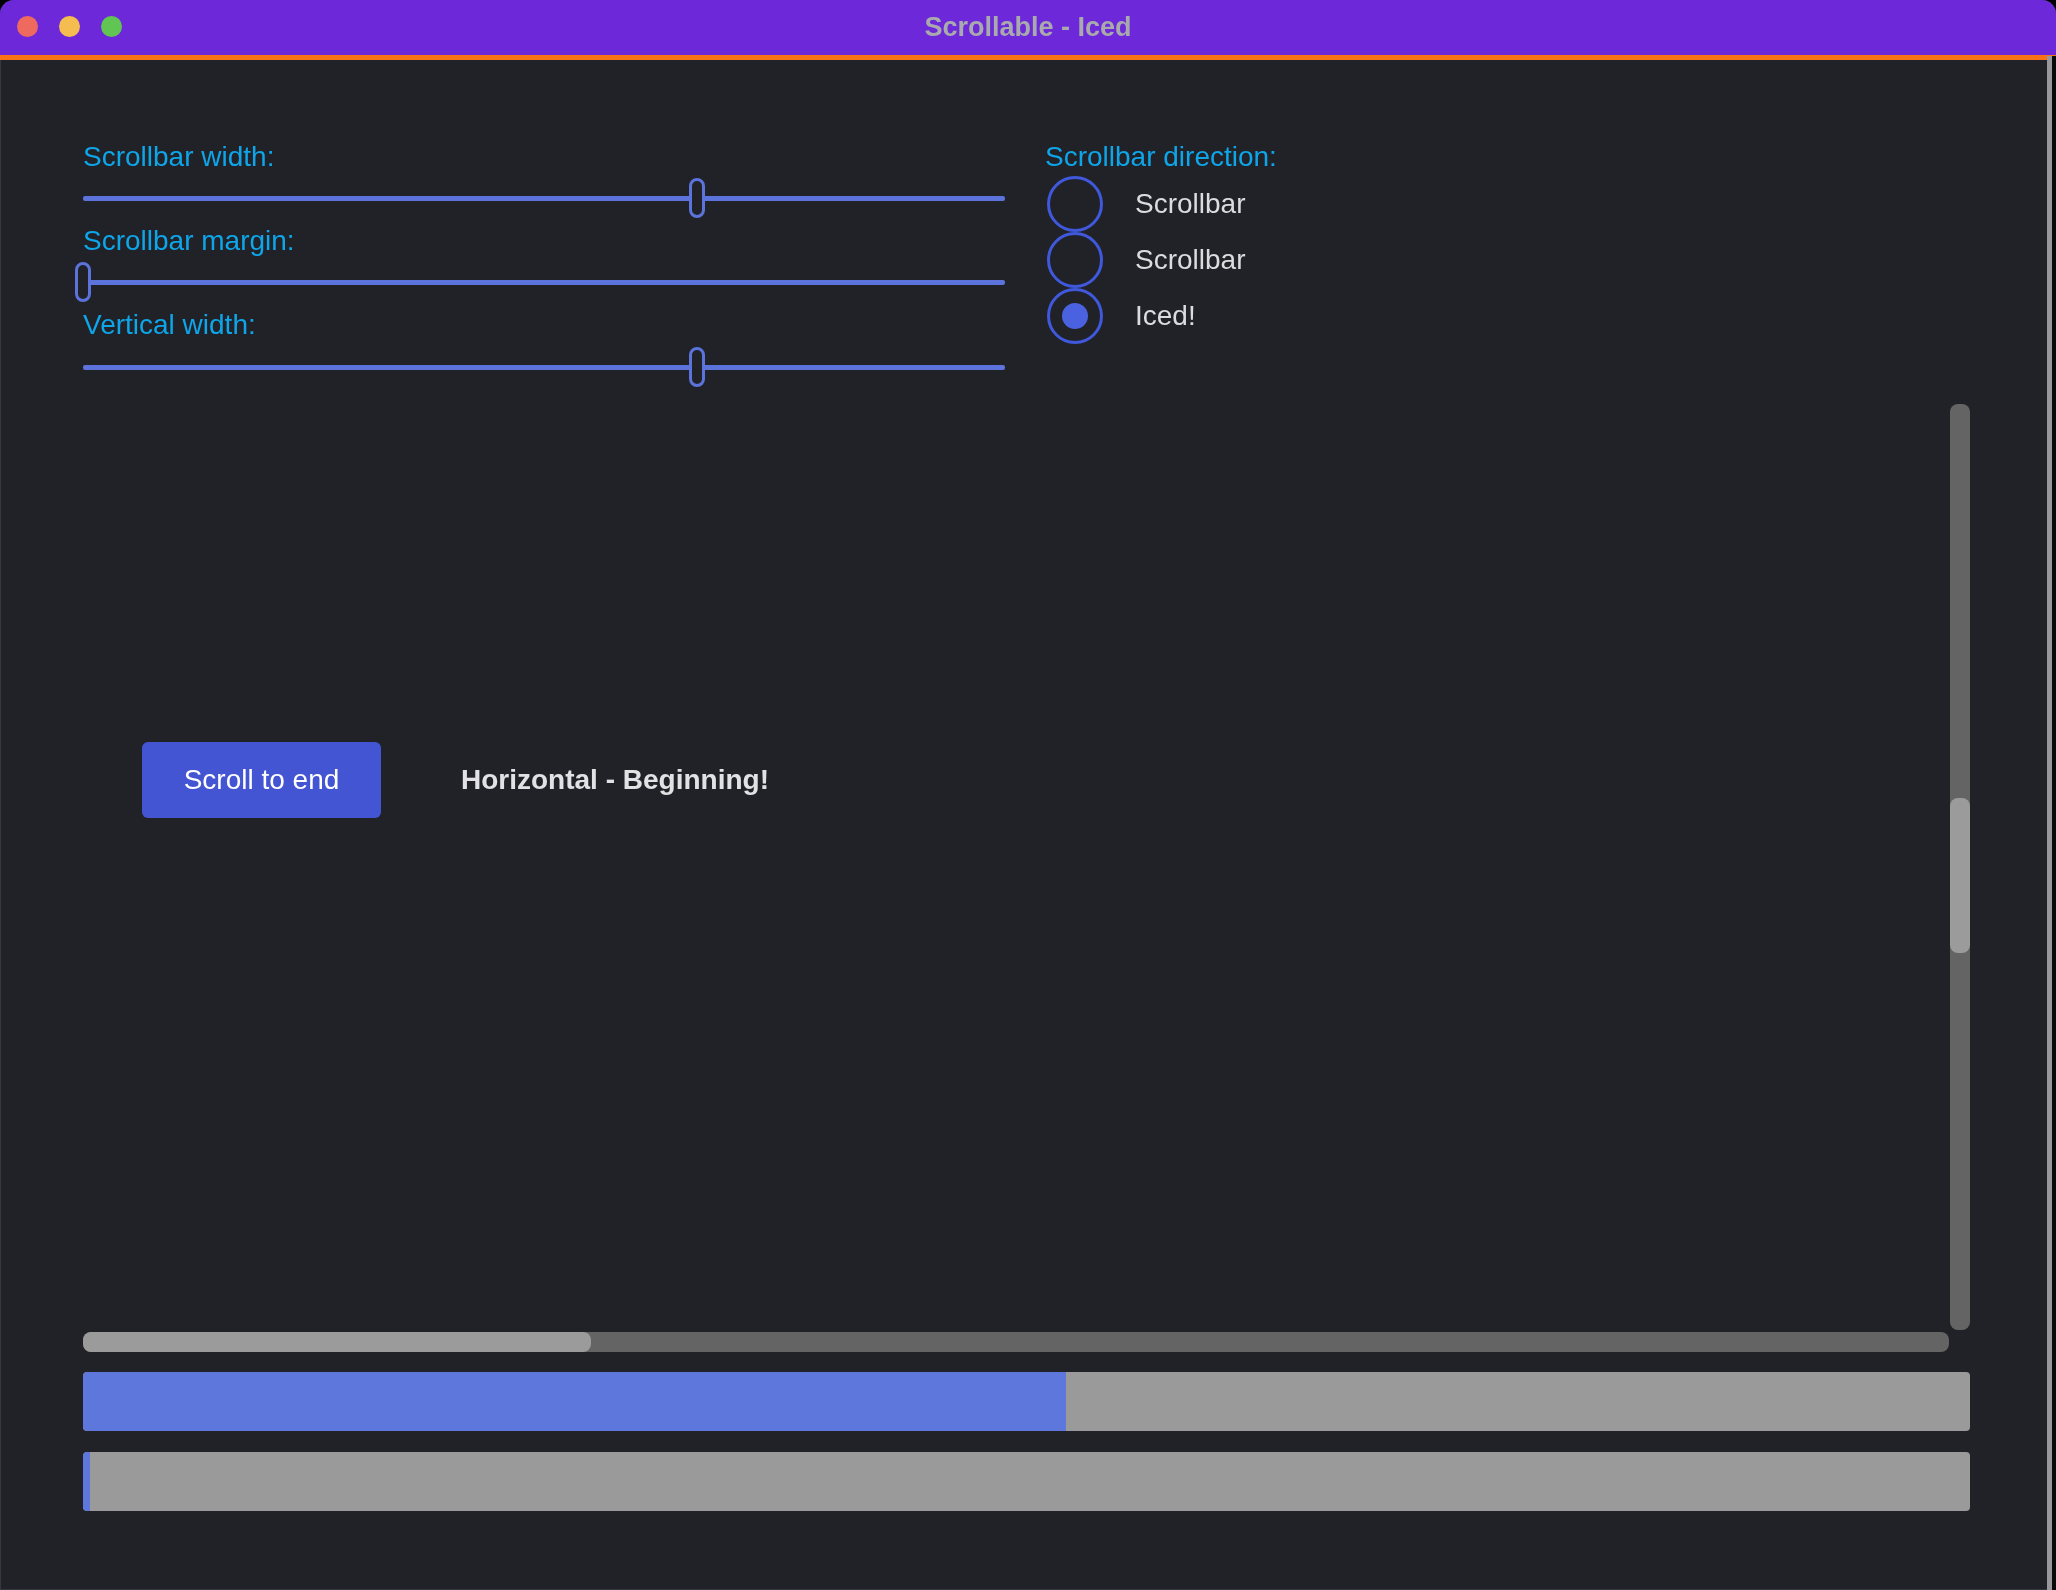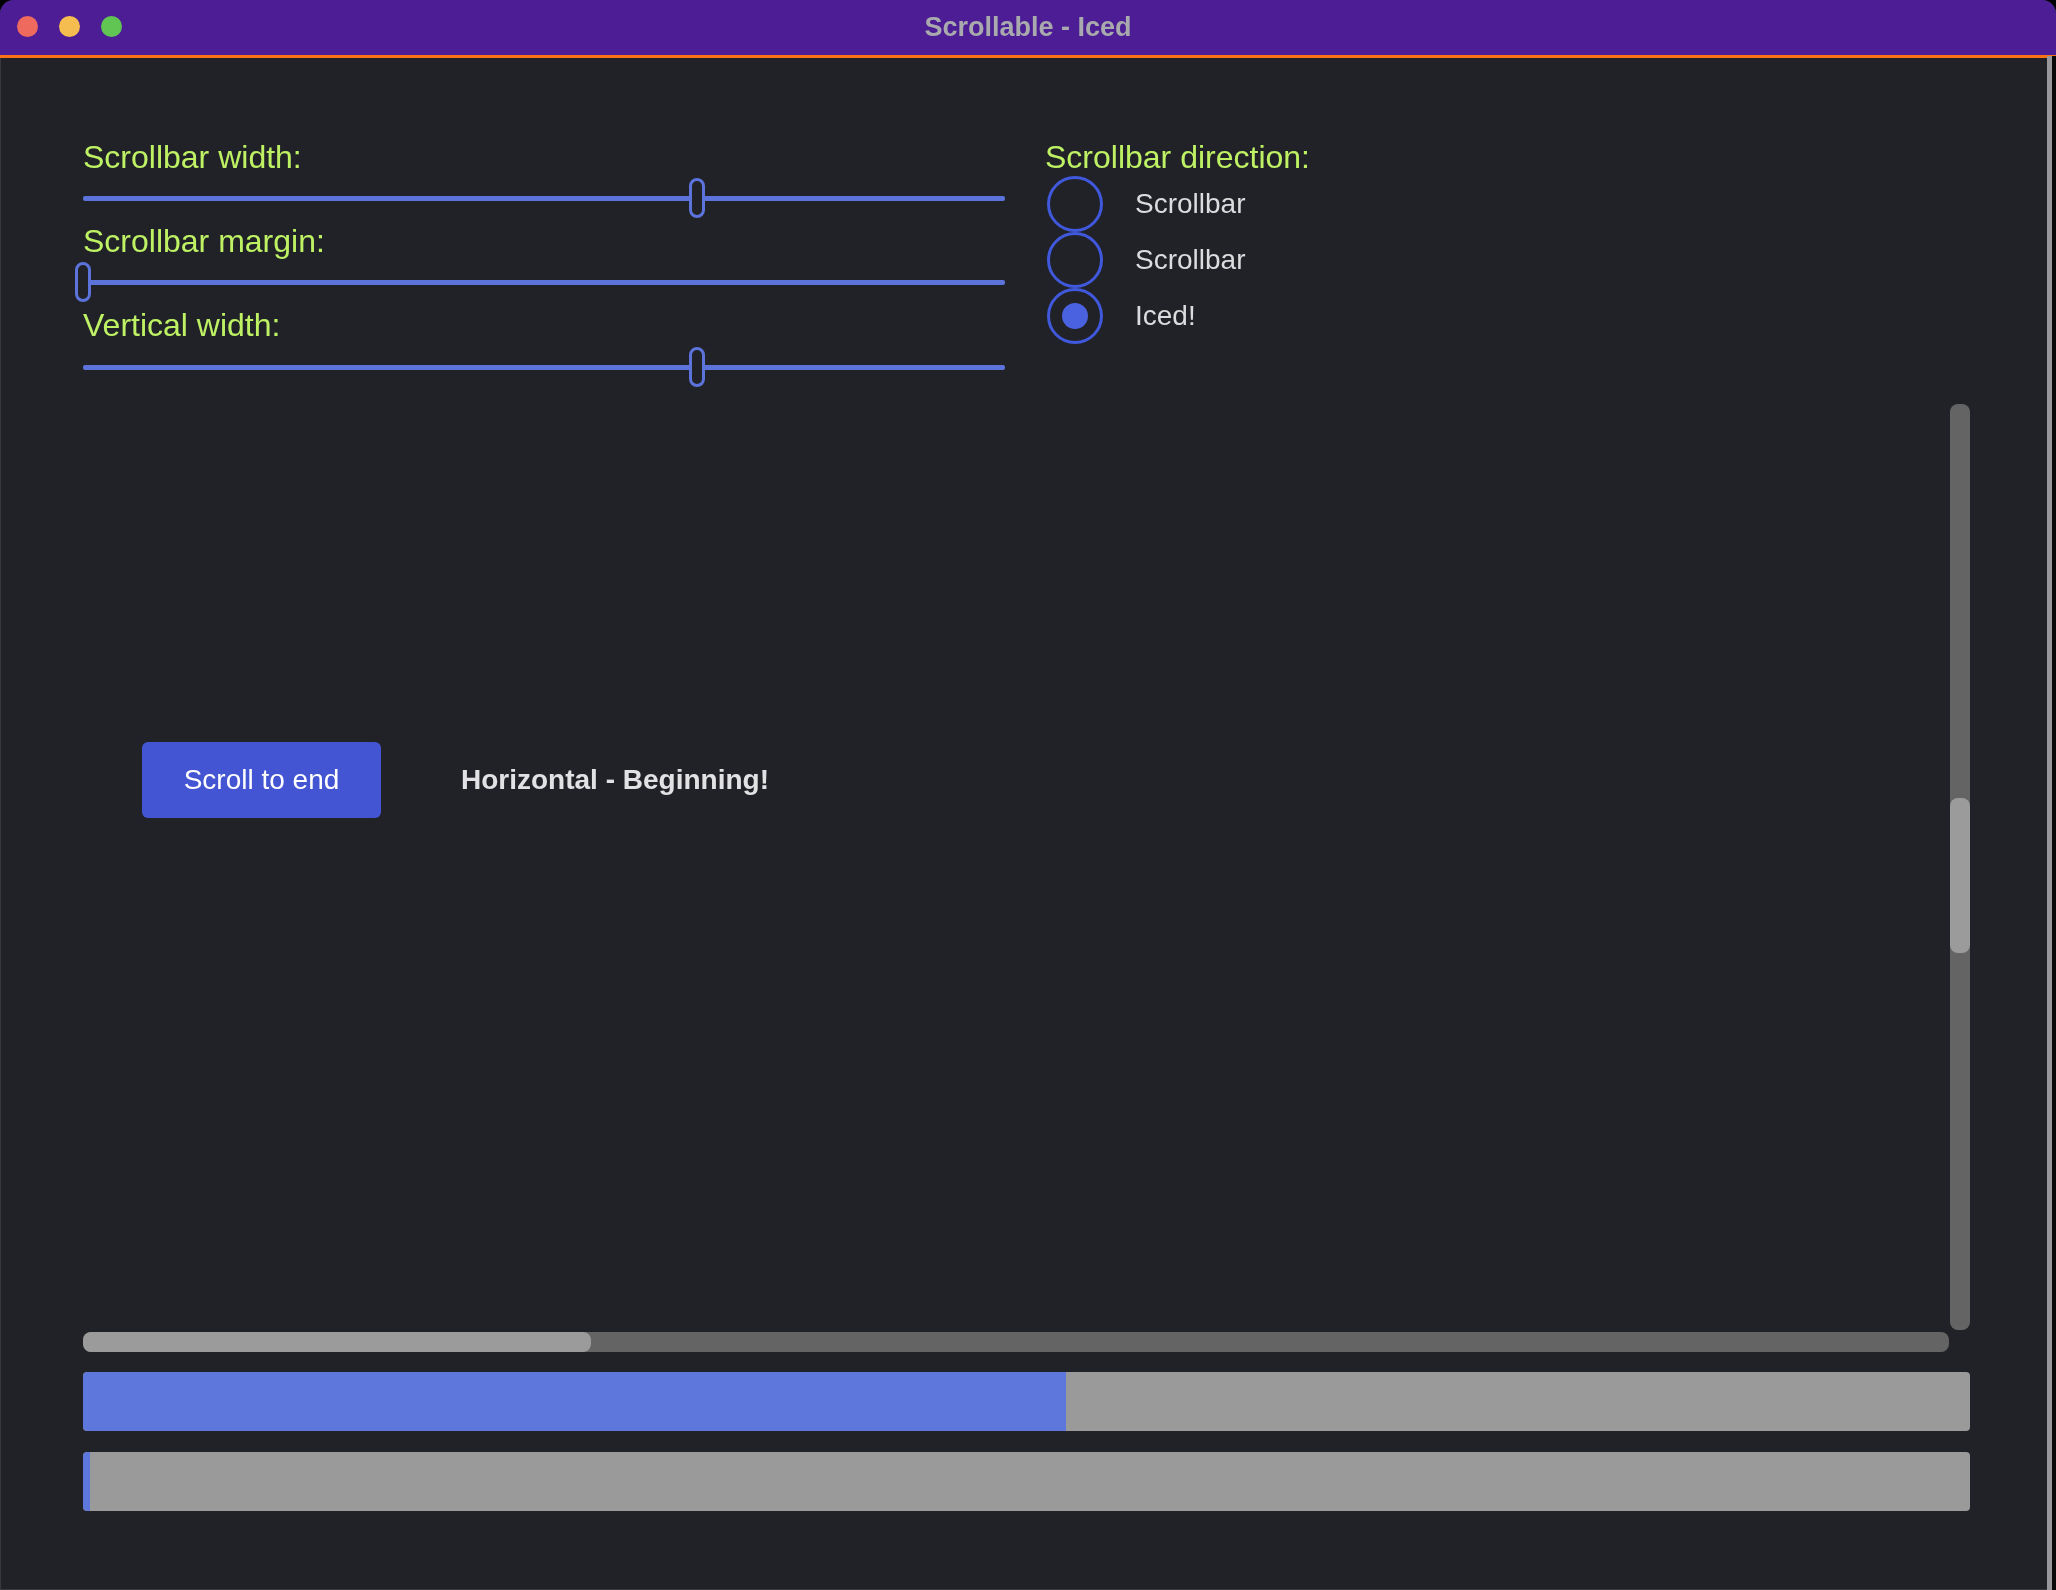--- a/index.html
+++ b/index.html
@@ -13,39 +13,39 @@
     position: absolute; left: 0; top: 0;
     width: 2056px; height: 1590px;
     background: #212227;
     border-radius: 14px 14px 0 0;
     overflow: hidden;
     box-shadow: inset 0 0 0 1px rgba(255,255,255,0.10);
   }
   
   .titlebar {
     position: absolute; left: 0; top: 0; right: 0; height: 55px;
-    background: #4c1d95;
-    border-bottom: 3px solid #f97316;
+    background: #6d28d9;
+    border-bottom: 5px solid #f97316;
   }
   .traffic { position: absolute; top: 16px; width: 21px; height: 21px; border-radius: 50%; }
   .traffic.close    { left: 17px;  background: #ee6a5f; }
   .traffic.minimize { left: 59px;  background: #f5bd4f; }
   .traffic.zoom     { left: 101px; background: #61c554; }
   .title {
     position: absolute; left: 0; right: 0; top: 0; height: 55px;
     line-height: 55px; text-align: center;
     font-size: 27px; font-weight: bold; color: #a9aaad;
   }
   
   .edge-strip { position: absolute; top: 56px; bottom: 0; left: 2047px; width: 5px; background: #97979c; }
   .edge-black { position: absolute; top: 56px; bottom: 0; left: 2052px; width: 4px; background: #0a0a0a; }
   
   .lbl {
     position: absolute; left: 83px;
-    font-size: 32px; line-height: 36px; color: #bef264;
+    font-size: 28px; line-height: 36px; color: #0ea5e9;
     white-space: nowrap;
   }
   
   .slider { position: absolute; left: 83px; width: 922px; height: 44px; }
   .slider-rail {
     position: absolute; left: 0; right: 0; top: 50%; margin-top: -2.5px;
     height: 5px; background: #5b73da; border-radius: 2px;
   }
   .slider-handle {
     position: absolute; top: 2px;

